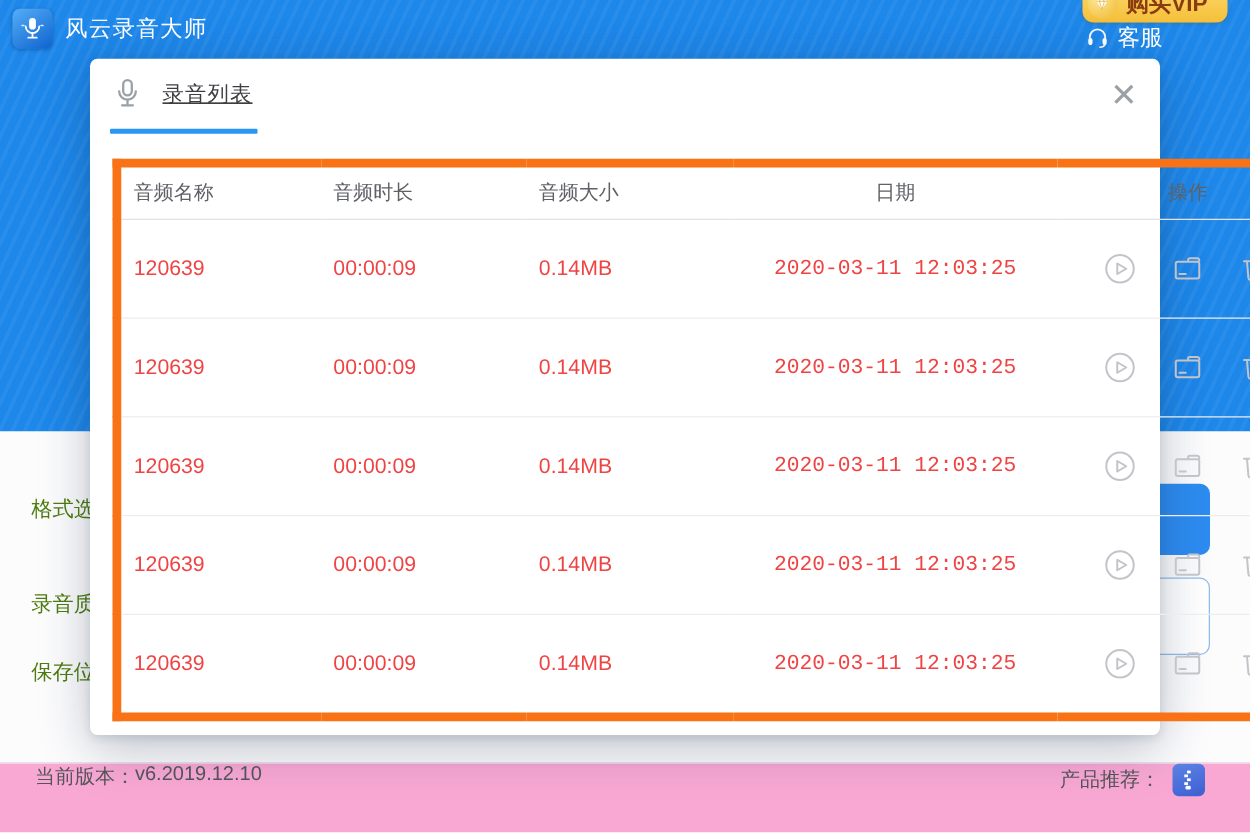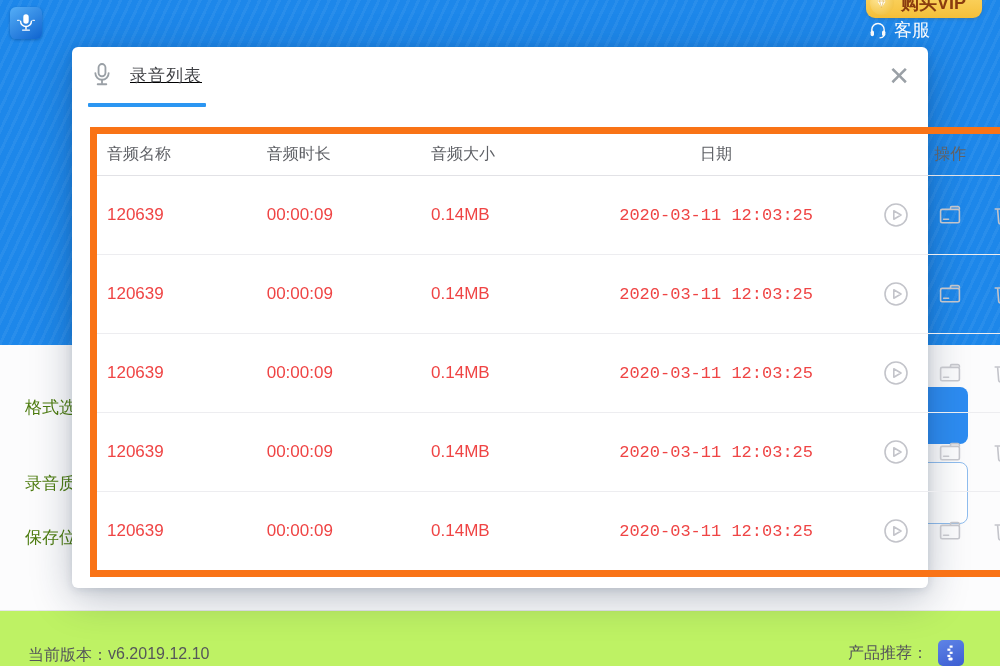--- a/index.html
+++ b/index.html
@@ -62,22 +62,22 @@
     text-align:left; padding-left:10px; border-bottom:1px solid #e2e2e6; }
   .rec-table th.center { text-align:center; padding-left:0; }
   .rec-table td { height:78px; font-size:17px; color:#ef4444; text-align:left; padding-left:10px; }
   .rec-table td.center { text-align:center; padding-left:0;font-family:Liberation Mono, monospace; }
   .rec-table tbody tr + tr td { border-top:1px solid #ededf0; }
   .ops-cell { display:flex; align-items:center; justify-content:center; gap:28px; height:78px; }
   .op-btn { width:26px; height:26px; color:#c3c4ca; cursor:pointer; display:inline-flex; }
   .op-btn svg { width:26px; height:26px; }
 
   
-  .statusbar { position:absolute; left:0; right:0; bottom:0; height:56px; background:#bef264;
-    border-top:1px solid #e6e6ea; display:flex; align-items:flex-end; padding:0 28px; z-index:2; font-size:16px; }
+  .statusbar { position:absolute; left:0; right:0; bottom:0; height:56px; background:#f9a8d4;
+    border-top:1px solid #e6e6ea; display:flex; align-items:flex-start; padding:0 28px; z-index:2; font-size:16px; }
   .version { color:#55565a; display:flex; }
   .promo { margin-left:auto; display:flex; align-items:center; color:#55565a; }
   .promo-icon { width:26px; height:26px; border-radius:5px; margin:0 8px 0 10px;
     background:linear-gradient(160deg,#5f84e6,#3c5ed2); display:flex; align-items:center; justify-content:center; }
   .promo-icon svg { width:18px; height:18px; }
   .promo-name { color:#4a4b50; cursor:pointer; }
 </style>
 </head>
 <body>
 
@@ -139,20 +139,21 @@
 </svg>
 
 <div class="blue-area"></div>
 
 <div class="titlebar">
   <div class="app-icon">
     <svg>
         <use href="#i-mic-wave"></use>
       </svg>
   </div>
+  <div class="app-title">风云录音大师</div>
   <div class="tb-right">
     <div class="tb-item">
       <svg>
           <use href="#i-person"></use>
         </svg>
       <span>登录</span>
     </div>
     <div class="vip-pill">
       <span class="vip-circle">
           <svg>

